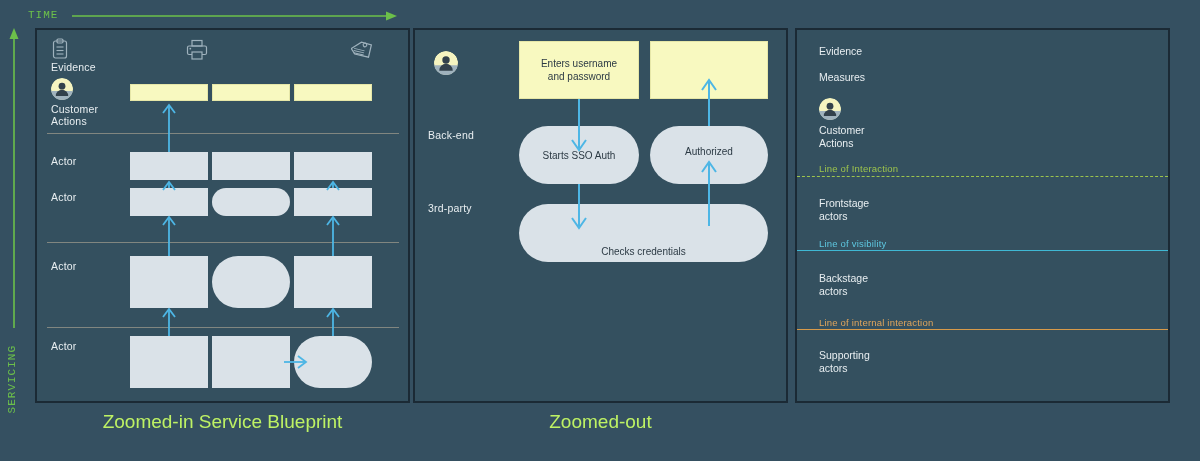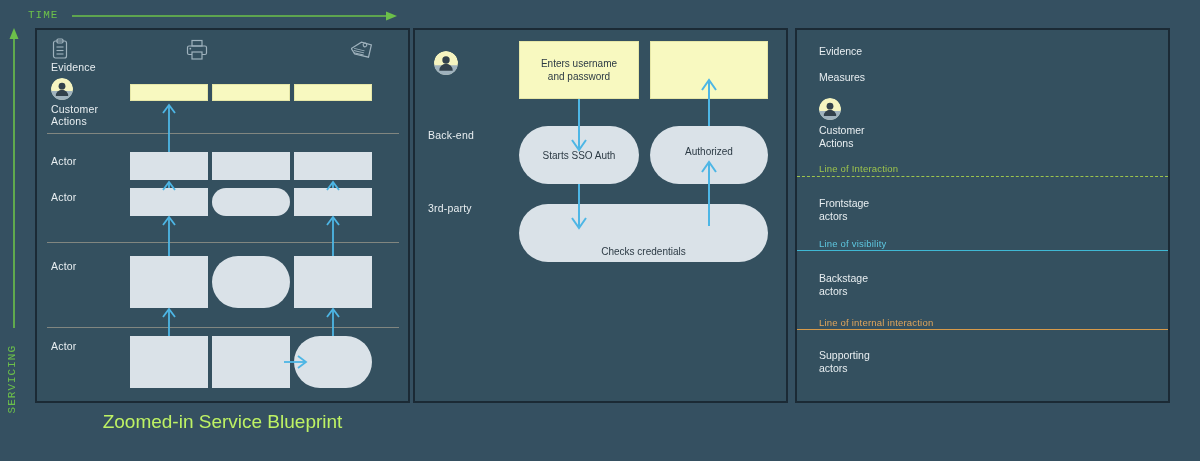--- a/index.html
+++ b/index.html
@@ -249,20 +249,21 @@
 
         <line x1="294" y1="196" x2="294" y2="134"></line>
         <polyline points="287,142 294,132 301,142"></polyline>
 
         <line x1="294" y1="96" x2="294" y2="52"></line>
         <polyline points="287,60 294,50 301,60"></polyline>
       </g>
     </svg>
   </div>
 
+  <div class="caption" id="caption-zoomed-out">Zoomed-out</div>
 
   <div class="panel" id="panel-anatomy">
 
     <div class="anat-text" style="left:22px;top:15px;">Evidence</div>
     <div class="anat-text" style="left:22px;top:41px;">Measures</div>
 
     <div class="avatar" style="left:22px;top:68px;width:22px;height:22px;">
       <svg width="22" height="22" viewBox="0 0 22 22">
         <circle cx="11" cy="11" r="11" fill="#f5f4c0"></circle>
         <path d="M0 13 a11 11 0 0 0 22 0 z" fill="#9fb2bd"></path>

